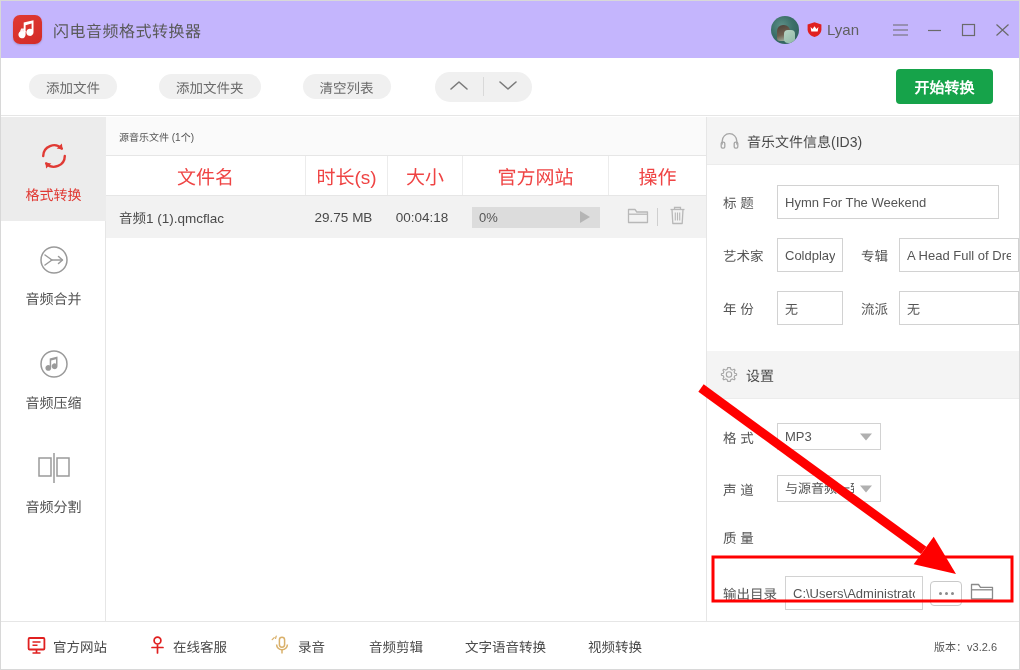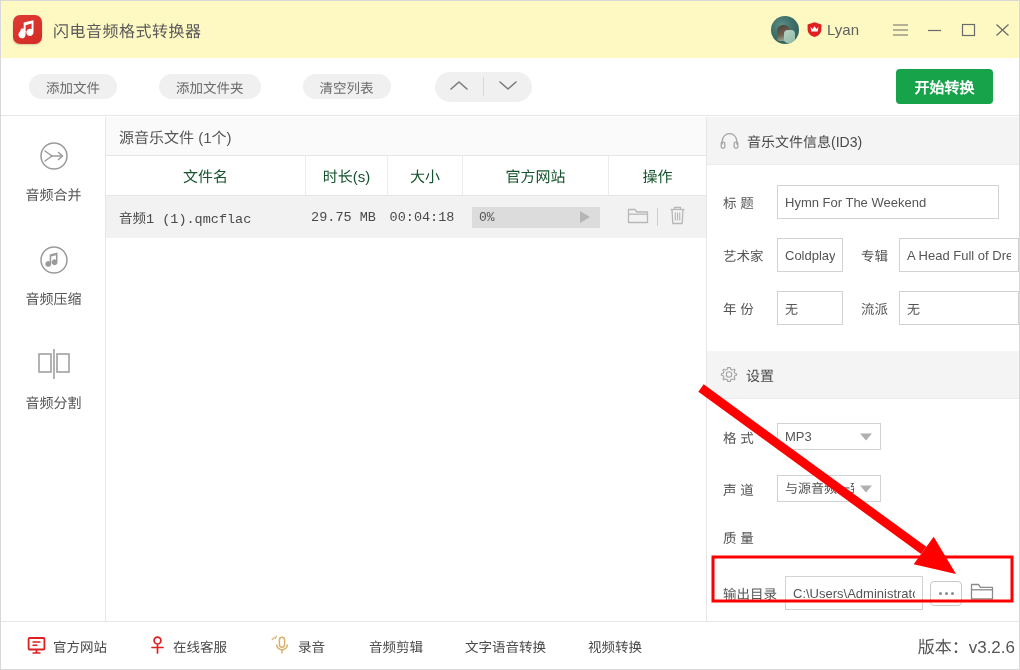--- a/index.html
+++ b/index.html
@@ -13,21 +13,21 @@
     position: relative;
     width: 1020px; height: 670px;
     background: #ffffff;
     border: 1px solid #d8d8d8;
   }
 
   
   .titlebar {
     position: absolute; left: 0; top: 0;
     width: 1018px; height: 57px;
-    background: #fef9c3;
+    background: #c4b5fd;
     display: flex; align-items: center;
   }
   .logo-wrap { margin-left: 12px; display:flex; align-items:center; }
   .logo {
     width: 29px; height: 29px; border-radius: 7px;
     background: linear-gradient(150deg,#e03a34 0%,#d32b26 100%);
     position: relative;
     box-shadow: 0 1px 2px rgba(0,0,0,.18);
   }
   .logo svg { position:absolute; left:4px; top:3px; }
@@ -120,39 +120,39 @@
   
   .listpane {
     position: absolute; left: 105px; top: 116px;
     width: 601px; height: 505px;
     background: #ffffff;
     border-right: 1px solid #e6e6e6;
   }
   .list-caption {
     height: 39px; padding-left: 13px;
     display: flex; align-items: center;
-    font-size: 15px; color: #555;
+    font-size: 10px; color: #555;
     background: #fafafa;
     border-bottom: 1px solid #e6e6e6;
   }
   .thead { display: flex; height: 40px; border-bottom: 1px solid #e6e6e6; background:#fff; }
   .th {
     display: flex; align-items: center; justify-content: center;
-    font-size: 15px; color: #14532d;
+    font-size: 19px; color: #ef4444;
     border-right: 1px solid #ececec;
     height: 100%;
   }
   .th:last-child { border-right: none; }
   .c-name { width: 200px; }
   .c-size { width: 75px; }
   .c-dur  { width: 82px; }
   .c-prog { width: 146px; }
   .c-ops  { width: 97px; }
 
-  .trow { display: flex; height: 42px; background: #f2f2f2; align-items: center; font-family: Liberation Mono, monospace; }
+  .trow { display: flex; height: 42px; background: #f2f2f2; align-items: center; }
   .td { display:flex; align-items:center; height:100%; font-size: 13.5px; color: #4a4a4a; }
   .td.c-name { padding-left: 13px; }
   .td.c-size, .td.c-dur { justify-content: center; }
   .td.c-prog { justify-content: center; }
   .progbar {
     width: 128px; height: 21px; background: #dcdcdc;
     display: flex; align-items: center; position: relative;
   }
   .progbar span { margin-left: 7px; font-size: 13px; color: #555; }
   .play-tri {
@@ -223,21 +223,21 @@
     width: 1018px; height: 48px;
     background: #ffffff;
     border-top: 1px solid #e6e6e6;
     display: flex; align-items: center;
   }
   .sb-item {
     display: flex; align-items: center; cursor: pointer;
     font-size: 13.5px; color: #4a4a4a;
   }
   .sb-item .ic { margin-right: 7px; display:flex; align-items:center; }
-  .sb-version { margin-left: auto; margin-right: 4px; font-size: 17px; color: #555; }
+  .sb-version { margin-left: auto; margin-right: 22px; font-size: 11px; color: #555; }
 
   
   .overlay { position:absolute; left:0; top:0; width:1020px; height:670px; pointer-events:none; }
 </style>
 </head>
 <body>
 
 <div id="app">
 
   <div class="titlebar">
@@ -307,20 +307,31 @@
           </svg>
         </span>
       </div>
     </div>
 
     <button class="btn-convert">开始转换</button>
   </div>
 
   <div class="sidebar">
 
+    <div class="side-item active">
+      <div class="ic">
+        <svg width="38" height="38" viewBox="0 0 38 38">
+          <path d="M8.2 19a10.8 10.8 0 0 1 18.6-7.4" stroke="#e03a34" stroke-width="2.4" fill="none" stroke-linecap="round"></path>
+          <path d="M29.8 19a10.8 10.8 0 0 1-18.6 7.4" stroke="#e03a34" stroke-width="2.4" fill="none" stroke-linecap="round"></path>
+          <path d="M26.9 6.6 L27.6 12.6 L21.7 11.5 Z" fill="#e03a34"></path>
+          <path d="M11.1 31.4 L10.4 25.4 L16.3 26.5 Z" fill="#e03a34"></path>
+        </svg>
+      </div>
+      <div class="side-label">格式转换</div>
+    </div>
 
     <div class="side-item">
       <div class="ic">
         <svg width="38" height="38" viewBox="0 0 38 38">
           <circle cx="19" cy="19" r="13" stroke="#9a9a9a" stroke-width="1.5" fill="none"></circle>
           <path d="M10 14 L17 19 L10 24" stroke="#9a9a9a" stroke-width="1.5" fill="none" stroke-linecap="round" stroke-linejoin="round"></path>
           <path d="M16 19 L27 19" stroke="#9a9a9a" stroke-width="1.5" fill="none" stroke-linecap="round"></path>
           <path d="M23.5 15.5 L27.5 19 L23.5 22.5" stroke="#9a9a9a" stroke-width="1.5" fill="none" stroke-linecap="round" stroke-linejoin="round"></path>
         </svg>
       </div>

